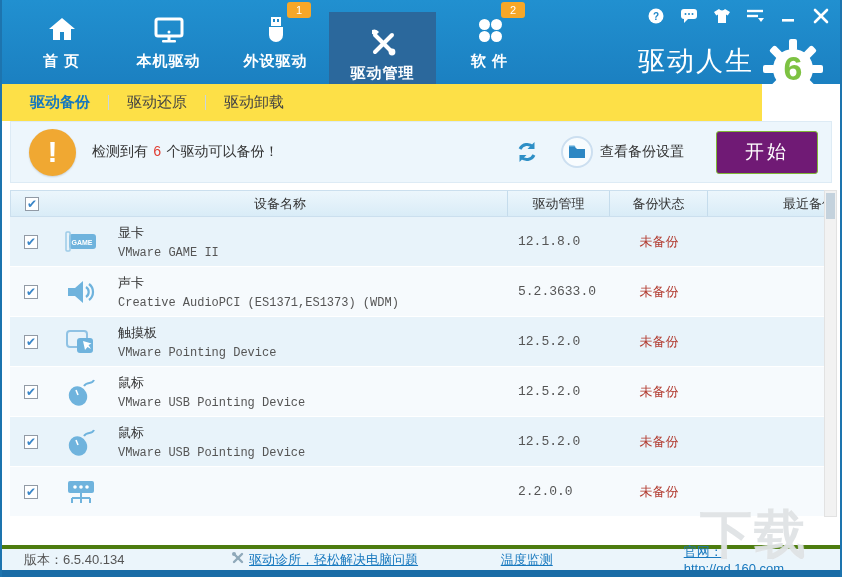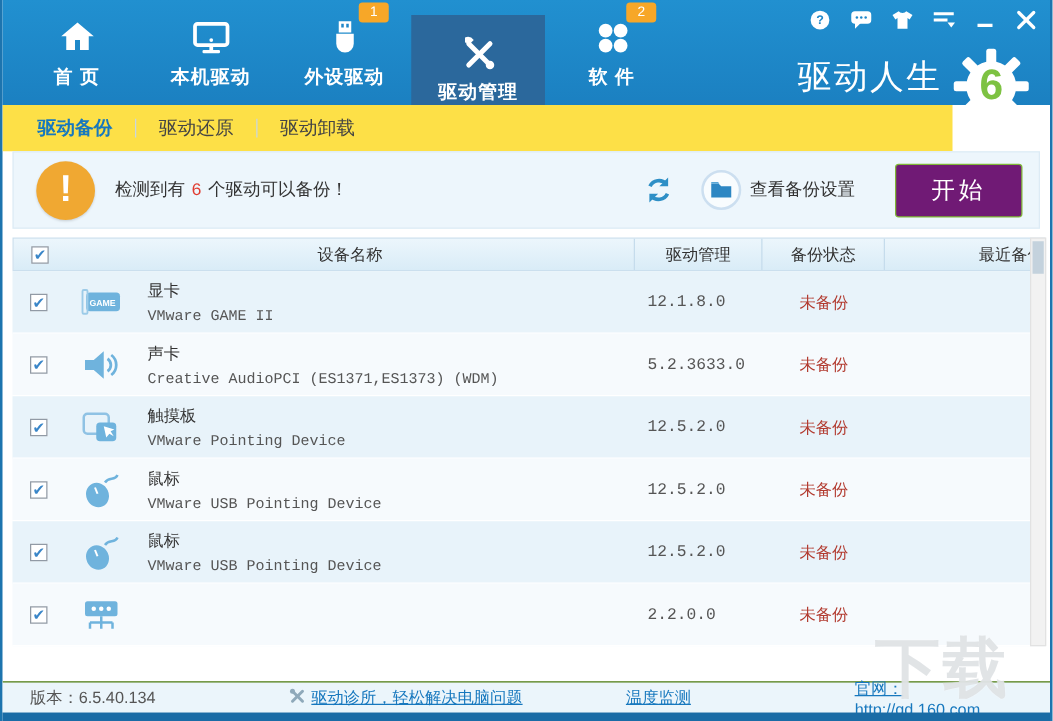--- a/index.html
+++ b/index.html
@@ -76,21 +76,21 @@
   .dev-text { margin-left:20px; }
   .dev-type { font-size:13px; color:#333; margin-bottom:4px; }
   .dev-name { font-family:"Liberation Mono","DejaVu Sans Mono",monospace; font-size:12px; color:#555; }
   .name-cell { flex:1; display:flex; align-items:center; text-align:left; }
   .scrollbar { position:absolute; right:-1px; top:0; width:13px; height:327px; background:#f2f2f2;
                border:1px solid #e2e2e2; }
   .scroll-thumb { position:absolute; left:1px; top:2px; width:9px; height:26px; background:#c4d2dd; cursor:pointer; }
 
   
   .footer { position:absolute; left:0; top:545px; width:838px; height:25px; background:#ebf5fb;
-            border-top:1px solid #4d7c0f; display:flex; align-items:center; font-size:13px; color:#555;
+            border-top:4px solid #4d7c0f; display:flex; align-items:center; font-size:13px; color:#555;
             padding:0 22px; }
   .footer .f-version { width:215px; }
   .f-link { color:#1778be; text-decoration:underline; cursor:pointer; }
   .clinic { display:flex; align-items:center; gap:4px; width:280px; }
   .temp-wrap { width:190px; }
   .site-wrap { margin-left:auto; }
   .bottomstrip { position:absolute; left:-2px; top:570px; width:842px; height:7px; background:#1a6ca6; }
 
   
   .watermark { position:absolute; right:6px; top:500px; width:160px; text-align:center;

